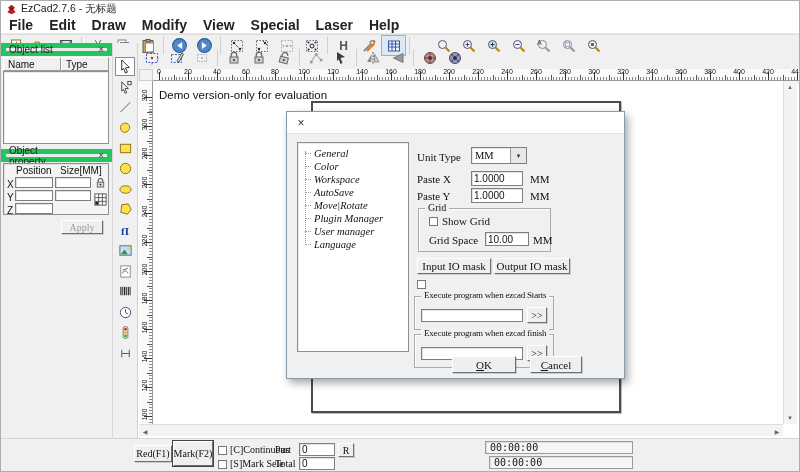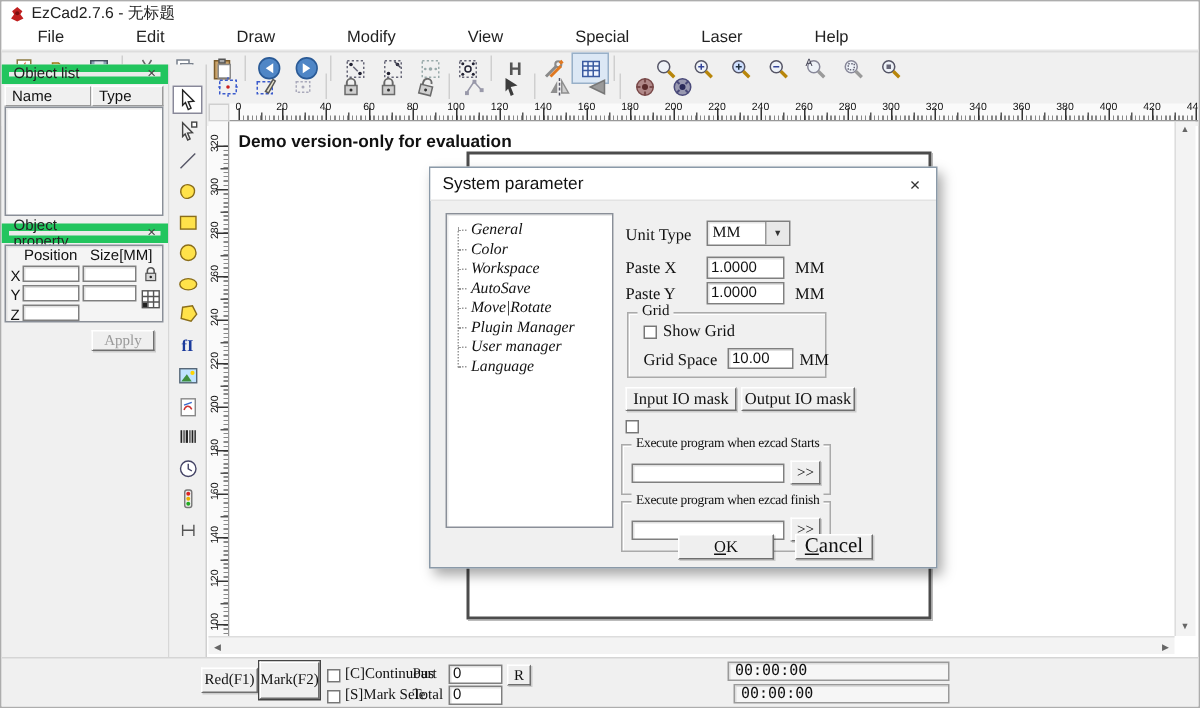--- a/index.html
+++ b/index.html
@@ -3,21 +3,21 @@
 <meta charset="utf-8">
 <style>
   html,body{margin:0;padding:0;background:#fff;}
   #app{position:relative;width:800px;height:472px;overflow:hidden;background:#fff;
        font-family:"Liberation Sans",sans-serif;border:1px solid #adadad;box-sizing:border-box;}
   .abs{position:absolute;}
   
   .titlebar{left:0;top:0;width:100%;height:16px;background:#fff;display:flex;align-items:center;padding-left:5px;box-sizing:border-box;}
   .titlebar .t{font-size:10.5px;color:#222;margin-left:4px;}
   .menubar{left:0;top:16px;width:100%;height:17px;background:#fff;display:flex;align-items:center;border-bottom:1px solid #e7e7e7;box-sizing:border-box;}
-  .menu-item{font-size:11px;color:#222;padding:0 24px;height:17px;line-height:17px;}
+  .menu-item{font-size:14px;color:#222;padding:0 8px;height:17px;line-height:17px;font-weight:bold;}
   .chrome-bg{left:0;top:33px;width:100%;height:49px;background:#f0f0f0;border-top:1px solid #ddd;}
   .toolbar1{left:2px;top:34px;height:21px;display:flex;align-items:center;}
   .tb{width:23px;height:19px;display:flex;align-items:center;justify-content:center;border:1px solid transparent;}
   .tb.pressed{border:1px solid #98b0c8;background:#dce8f5;}
   .tsep{width:1px;height:17px;background:#cfcfcf;margin:0 3px;}
   .tgap{width:18px;}
   .glyph{font-size:12px;color:#555;font-weight:bold;line-height:1;}
   
   .leftbg{left:0;top:42px;width:112px;height:395px;background:#f0f0f0;border-right:1px solid #d7d7d7;box-sizing:border-box;}
   .ptitle{height:13px;background:#eaeaea;border:5px solid #22c55e;display:flex;align-items:center;font-size:10px;color:#222;padding:0 3px;box-sizing:border-box;justify-content:space-between;}
@@ -43,21 +43,21 @@
   .ruler-v{left:138px;top:80px;width:14px;height:343px;background:#fafafa;border-right:1px solid #999;box-sizing:border-box;
     background-image:repeating-linear-gradient(to bottom,#888 0 1px,transparent 1px 2.9px);
     background-size:3px 100%;background-repeat:no-repeat;background-position:right 16px;}
   .hlab{position:absolute;top:-1px;transform:translateX(-50%);font-size:7px;color:#111;}
   .htick{position:absolute;bottom:0;width:1px;height:8px;background:#333;}
   .htickm{position:absolute;bottom:0;width:1px;height:5px;background:#555;}
   .vlab{position:absolute;left:-2px;width:14px;text-align:center;transform:rotate(-90deg);font-size:7px;color:#111;}
   .vtick{position:absolute;right:0;height:1px;width:8px;background:#333;}
   .vtickm{position:absolute;right:0;height:1px;width:5px;background:#555;}
   .canvas{left:152px;top:80px;width:630px;height:343px;background:#fff;}
-  .demo{position:absolute;left:6px;top:8px;font-size:11.5px;font-weight:bold;color:#111;}
+  .demo{position:absolute;left:6px;top:8px;font-size:11.5px;font-weight:normal;color:#111;}
   .workrect{position:absolute;left:158px;top:20px;width:306px;height:308px;border:2px solid #4c4c4c;box-shadow:1px 1px 0 #bbb;}
   
   .vscroll{left:782px;top:80px;width:14px;height:343px;background:#f3f3f3;border-left:1px solid #ddd;box-sizing:border-box;}
   .hscroll{left:138px;top:423px;width:644px;height:12px;background:#f3f3f3;border-top:1px solid #ddd;box-sizing:border-box;}
   .sbtn{position:absolute;font-size:6px;color:#666;width:12px;height:12px;display:flex;align-items:center;justify-content:center;}
   
   .bottombar{left:0;top:437px;width:100%;height:35px;background:#f0f0f0;border-top:1px solid #d5d5d5;box-sizing:border-box;
              font-family:"Liberation Serif",serif;}
   .bb-lbl{position:absolute;font-size:10px;color:#111;white-space:nowrap;}
   .cb{position:absolute;width:9px;height:9px;background:#fff;border:1px solid #777;box-sizing:border-box;}
@@ -630,21 +630,20 @@
     <div class="timebox" style="left:484px;top:2px;width:148px;height:13px;">00:00:00</div>
     <span class="cb" style="left:217px;top:21px;"></span>
     <span class="bb-lbl" style="left:229px;top:19px;">[S]Mark Sele</span>
     <span class="bb-lbl" style="left:274px;top:19px;">Total</span>
     <input class="inp" style="position: absolute; left: 298px; top: 18px; width: 36px; height: 13px;" value="0">
     <div class="timebox" style="left:488px;top:17px;width:144px;height:13px;">00:00:00</div>
   </div>
 
   <div class="abs dialog">
     <div class="dlg-title">
-      <span class="tt">System parameter</span>
       <span class="dx">×</span>
     </div>
 
     <div class="tree" id="dlgTree">
         <div class="tree-item">
           <span class="tree-dash"></span>
           <span>General</span>
         </div>
         <div class="tree-item">
           <span class="tree-dash"></span>
@@ -712,18 +711,18 @@
 
     <div class="gb" style="left:127px;top:222px;width:140px;height:34px;">
       <span class="leg small">Execute program when ezcad finish</span>
       <input class="inp" style="position: absolute; left: 6px; top: 12px; width: 102px; height: 13px;" value="">
       <div class="b3" style="position:absolute;left:112px;top:10px;width:20px;height:16px;">&gt;&gt;</div>
     </div>
 
     <div class="b3" style="position:absolute;left:165px;top:244px;width:64px;height:17px;font-size:11px;">
       <span class="fl">OK</span>
     </div>
-    <div class="b3" style="position:absolute;left:243px;top:244px;width:52px;height:17px;font-size:14px;">
+    <div class="b3" style="position:absolute;left:243px;top:244px;width:52px;height:17px;font-size:11px;">
       <span class="fl">Cancel</span>
     </div>
   </div>
 
 </div>
 
 </body></html>

